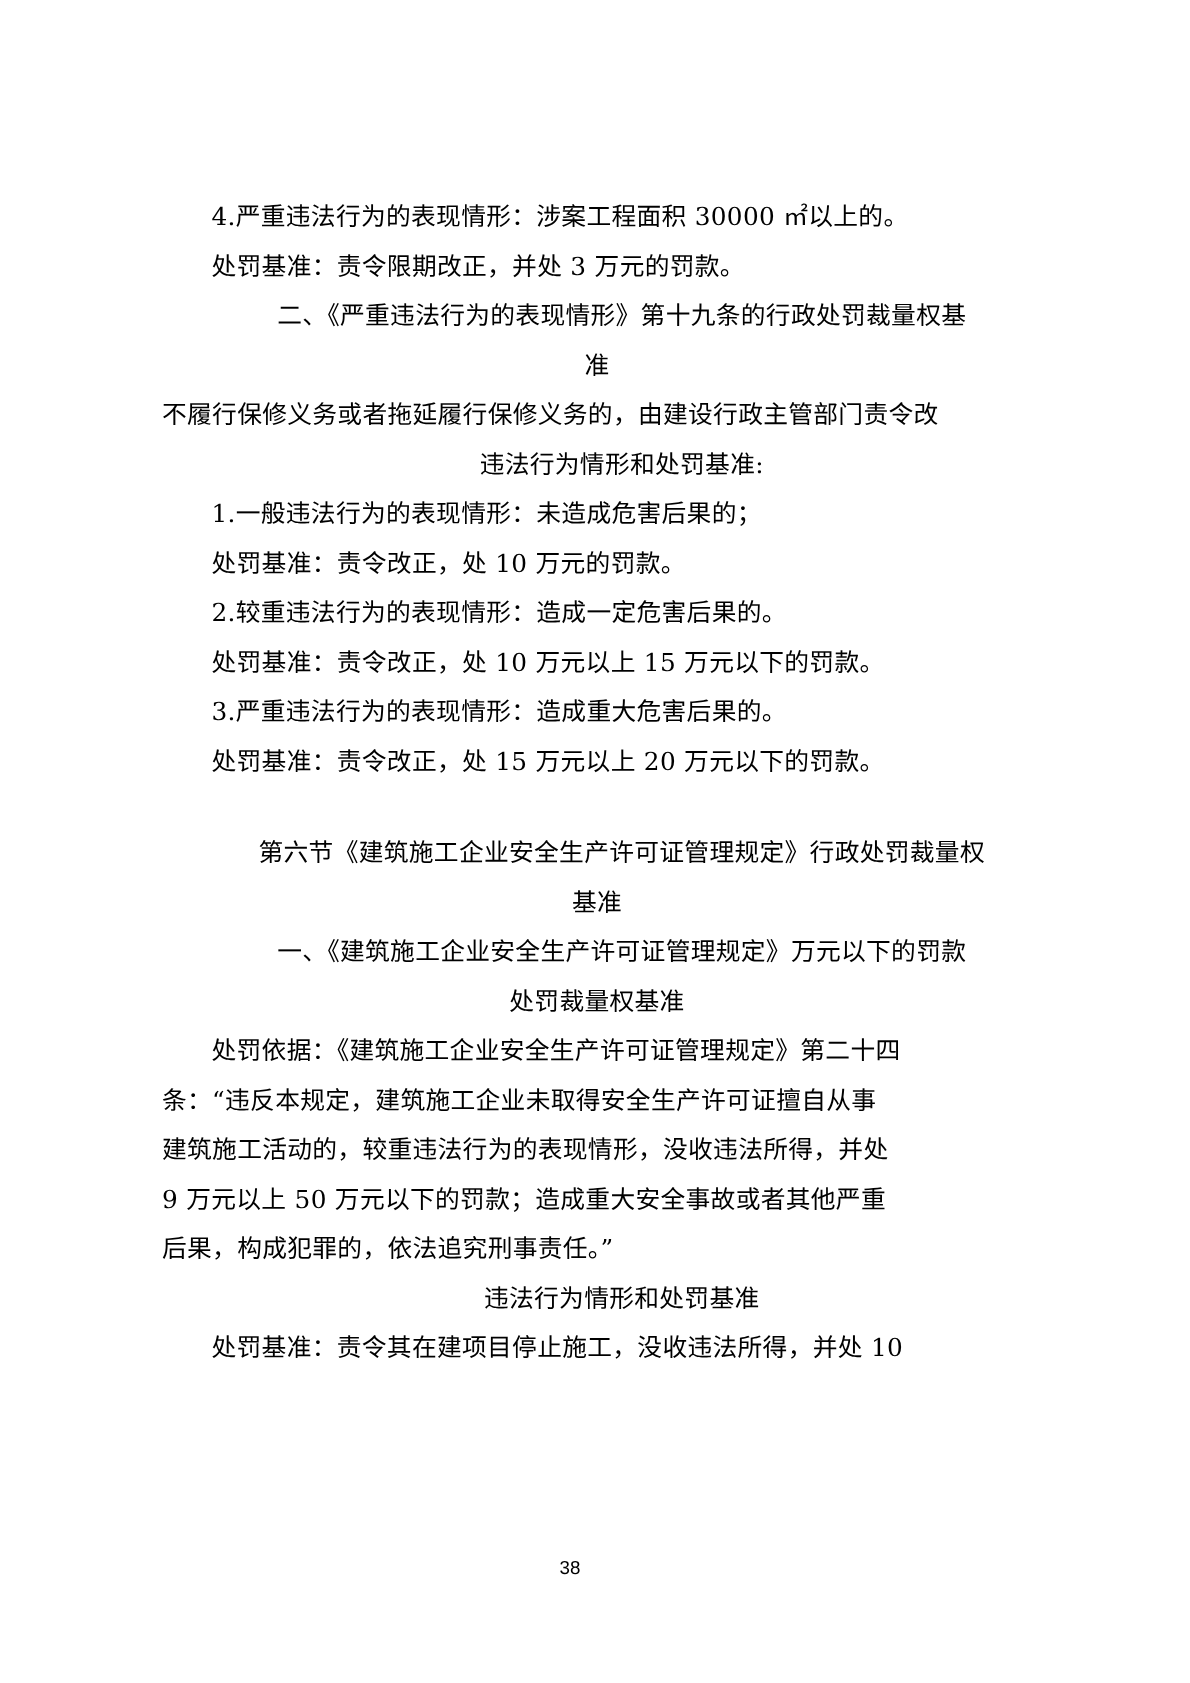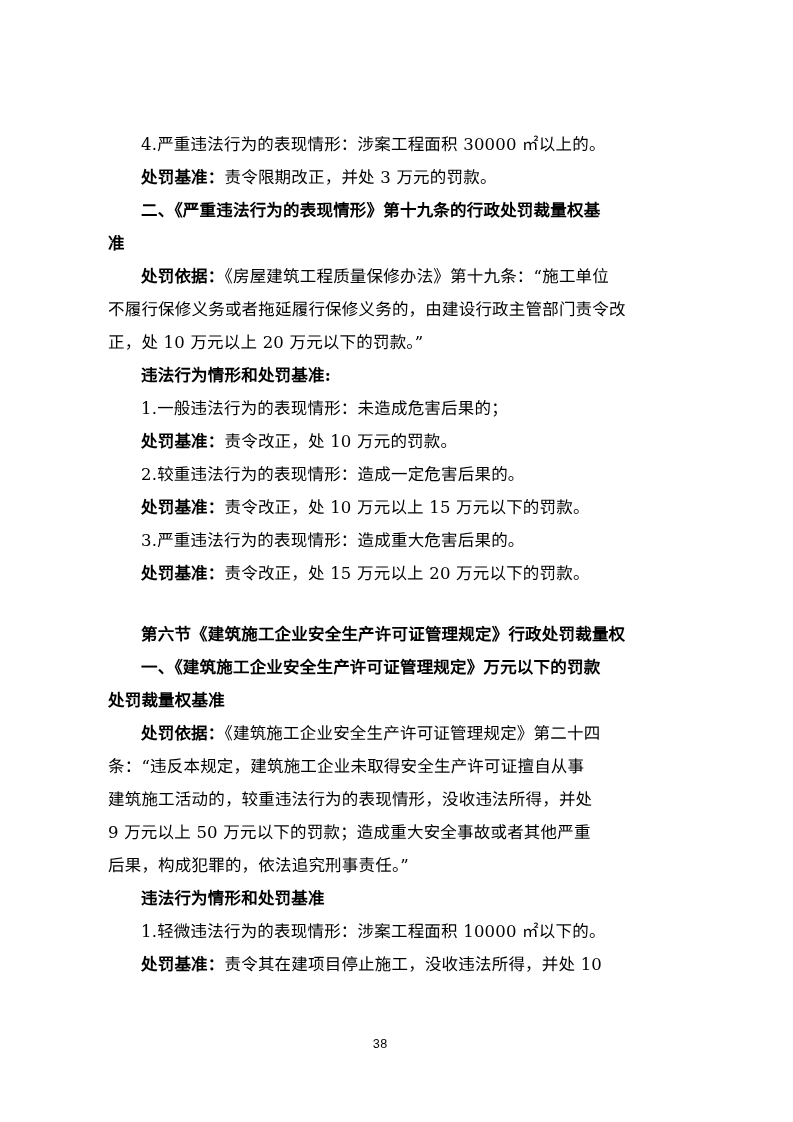--- a/index.html
+++ b/index.html
@@ -27,78 +27,77 @@
     font-size: 16.5px;
     color: #000000;
     line-height: 33px;
     white-space: pre-wrap;
     letter-spacing: 0.2px;
   }
   .indent {
     text-indent: 33px;
   }
   .bold {
-    font-weight: bold;
+    font-weight: normal;
+    text-align: center;
   }
   .gap {
     height: 28px;
   }
   .pagenum {
     position: absolute;
     left: 0;
     top: 1038px;
     width: 760px;
     text-align: center;
-    font-family: Liberation Mono, monospace;
+    font-family: Liberation Sans, sans-serif;
     font-size: 12.5px;
     color: #000000;
   }
 </style>
 </head>
 <body>
 
 <div class="page">
   <div class="content">
 
     <div class="line indent">4.严重违法行为的表现情形：涉案工程面积 30000 ㎡以上的。</div>
 
     <div class="line indent"><span class="bold">处罚基准：</span><span>责令限期改正，并处 3 万元的罚款。</span></div>
 
     <div class="line indent bold">二、《严重违法行为的表现情形》第十九条的行政处罚裁量权基</div>
     <div class="line bold">准</div>
 
-    <div class="line indent"><span class="bold">处罚依据：</span><span>《房屋建筑工程质量保修办法》第十九条：“施工单位</span></div>
     <div class="line">不履行保修义务或者拖延履行保修义务的，由建设行政主管部门责令改</div>
-    <div class="line">正，处 10 万元以上 20 万元以下的罚款。”</div>
 
     <div class="line indent bold">违法行为情形和处罚基准:</div>
 
     <div class="line indent">1.一般违法行为的表现情形：未造成危害后果的；</div>
     <div class="line indent"><span class="bold">处罚基准：</span><span>责令改正，处 10 万元的罚款。</span></div>
 
     <div class="line indent">2.较重违法行为的表现情形：造成一定危害后果的。</div>
     <div class="line indent"><span class="bold">处罚基准：</span><span>责令改正，处 10 万元以上 15 万元以下的罚款。</span></div>
 
     <div class="line indent">3.严重违法行为的表现情形：造成重大危害后果的。</div>
     <div class="line indent"><span class="bold">处罚基准：</span><span>责令改正，处 15 万元以上 20 万元以下的罚款。</span></div>
 
     <div class="gap"></div>
 
     <div class="line indent bold">第六节《建筑施工企业安全生产许可证管理规定》行政处罚裁量权</div>
+    <div class="line bold">基准</div>
 
     <div class="line indent bold">一、《建筑施工企业安全生产许可证管理规定》万元以下的罚款</div>
     <div class="line bold">处罚裁量权基准</div>
 
     <div class="line indent"><span class="bold">处罚依据：</span><span>《建筑施工企业安全生产许可证管理规定》第二十四</span></div>
     <div class="line">条：“违反本规定，建筑施工企业未取得安全生产许可证擅自从事</div>
     <div class="line">建筑施工活动的，较重违法行为的表现情形，没收违法所得，并处</div>
     <div class="line">9 万元以上 50 万元以下的罚款；造成重大安全事故或者其他严重</div>
     <div class="line">后果，构成犯罪的，依法追究刑事责任。”</div>
 
     <div class="line indent bold">违法行为情形和处罚基准</div>
 
-    <div class="line indent">1.轻微违法行为的表现情形：涉案工程面积 10000 ㎡以下的。</div>
     <div class="line indent"><span class="bold">处罚基准：</span><span>责令其在建项目停止施工，没收违法所得，并处 10</span></div>
 
   </div>
 
   <div class="pagenum">38</div>
 </div>
 
 </body></html>

